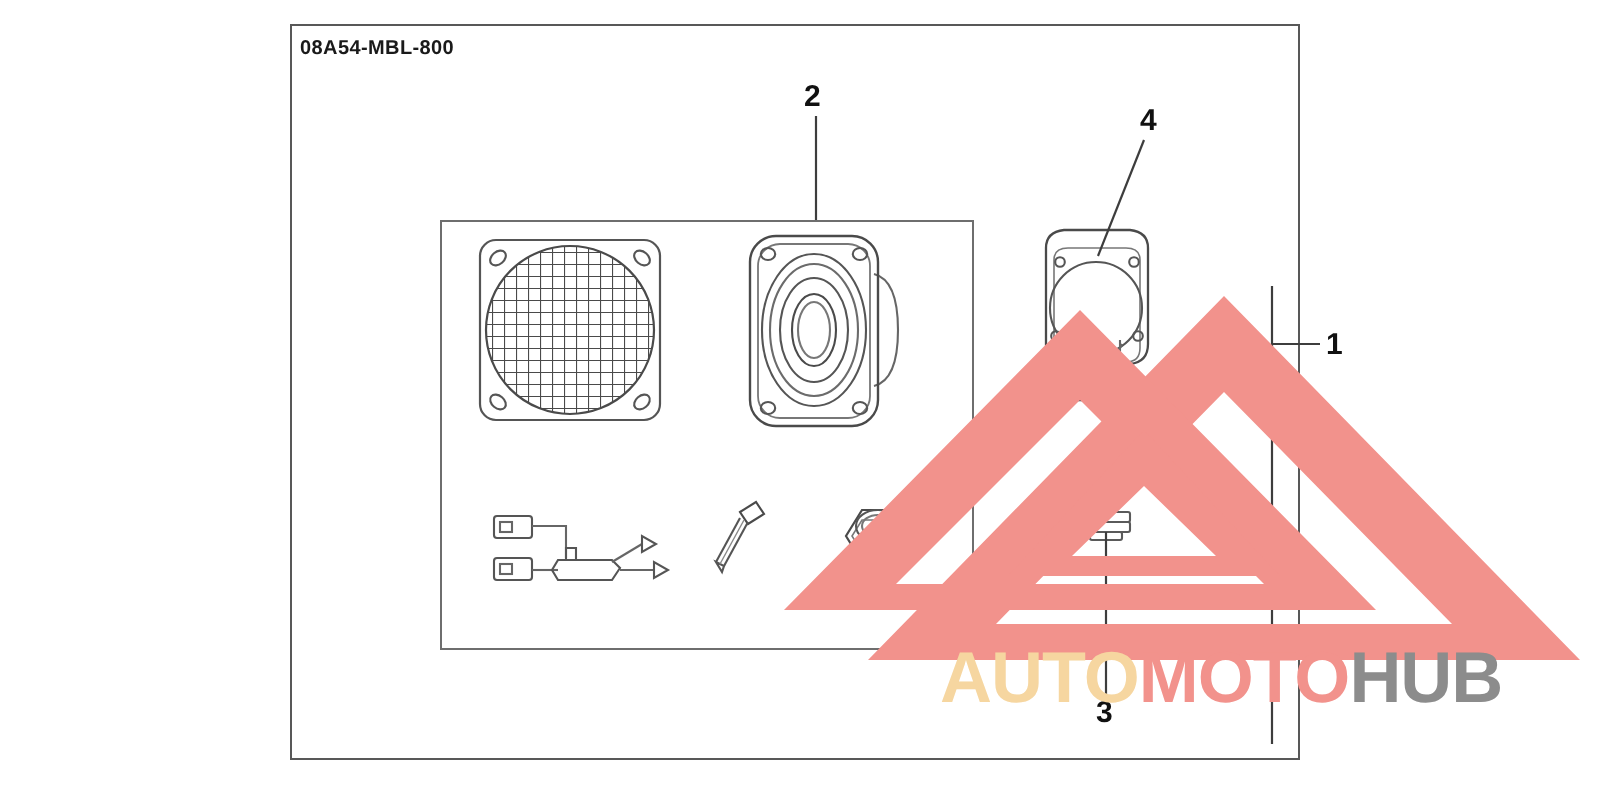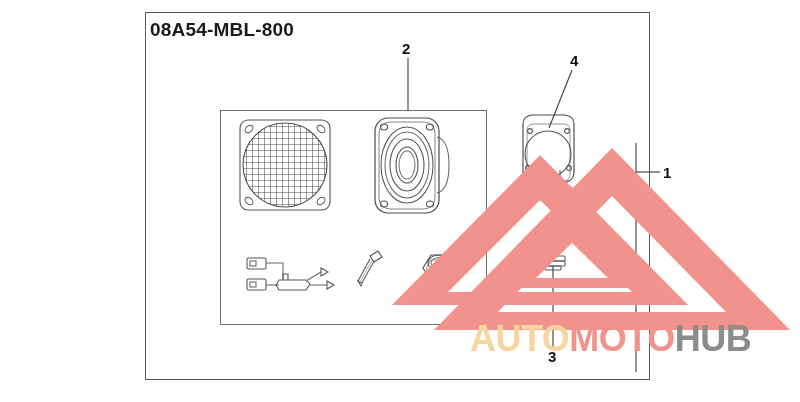--- a/index.html
+++ b/index.html
@@ -33,21 +33,21 @@
     border: 1.6px solid #585858;
     background: #ffffff;
     box-sizing: border-box;
   }
 
   
   .part-number {
     position: absolute;
     left: 150px;
     top: 19px;
-    font-size: 19px;
+    font-size: 10px;
     font-weight: bold;
     color: #1a1a1a;
     letter-spacing: 0.2px;
     white-space: nowrap;
   }
 
   
   .inner-box {
     position: absolute;
     left: 220px;

